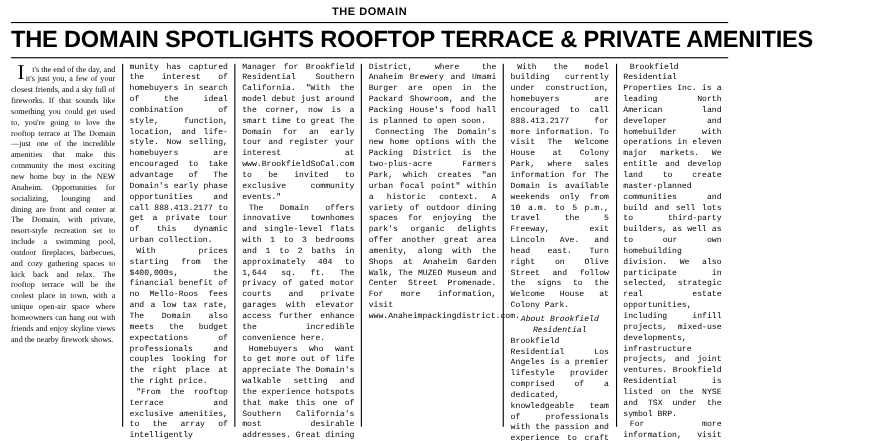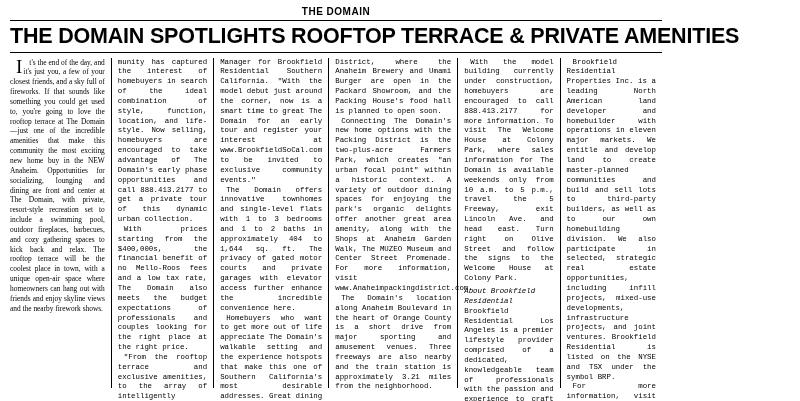--- a/index.html
+++ b/index.html
@@ -68,21 +68,21 @@
   }
   .col p {
     margin: 0 0 0 0;
     text-indent: 6px;
   }
   .col p.noindent {
     text-indent: 0;
   }
   .col p.center-italic {
     text-indent: 0;
-    text-align: left;
+    text-align: center;
     font-style: italic;
     margin-top: 3px;
   }
   .dropcap-para {
     text-indent: 0;
   }
   .dropcap {
     float: left;
     font-family: "Liberation Serif", serif;
     font-size: 19px;
@@ -116,21 +116,20 @@
 
     <div class="col">
       <p class="noindent">Manager for Brookfield Residential Southern California. "With the model debut just around the corner, now is a smart time to great The Domain for an early tour and register your interest at www.BrookfieldSoCal.com to be invited to exclusive community events."</p>
       <p>The Domain offers innovative townhomes and single-level flats with 1 to 3 bedrooms and 1 to 2 baths in approximately 404 to 1,644 sq. ft. The privacy of gated motor courts and private garages with elevator access further enhance the incredible convenience here.</p>
       <p>Homebuyers who want to get more out of life appreciate The Domain's walkable setting and the experience hotspots that make this one of Southern California's most desirable addresses. Great dining options and the latest bands will be right across the street at the Anaheim Packing</p>
     </div>
 
     <div class="col">
       <p class="noindent">District, where the Anaheim Brewery and Umami Burger are open in the Packard Showroom, and the Packing House's food hall is planned to open soon.</p>
       <p>Connecting The Domain's new home options with the Packing District is the two-plus-acre Farmers Park, which creates "an urban focal point" within a historic context. A variety of outdoor dining spaces for enjoying the park's organic delights offer another great area amenity, along with the Shops at Anaheim Garden Walk, The MUZEO Museum and Center Street Promenade. For more information, visit www.Anaheimpackingdistrict.com.</p>
-      <p>The Domain's location along Anaheim Boulevard in the heart of Orange County is a short drive from major sporting and amusement venues. Three freeways are also nearby and the train station is approximately 3.21 miles from the neighborhood.</p>
     </div>
 
     <div class="col">
       <p>With the model building currently under construction, homebuyers are encouraged to call 888.413.2177 for more information. To visit The Welcome House at Colony Park, where sales information for The Domain is available weekends only from 10 a.m. to 5 p.m., travel the 5 Freeway, exit Lincoln Ave. and head east. Turn right on Olive Street and follow the signs to the Welcome House at Colony Park.</p>
       <p class="center-italic">About Brookfield Residential</p>
       <p class="noindent">Brookfield Residential Los Angeles is a premier lifestyle provider comprised of a dedicated, knowledgeable team of professionals with the passion and experience to craft exceptional new homes, neighborhoods and communities. From the goals of first time buyers to the prestige of luxury homes, we are proud to offer opportunities that embrace a diversity of</p>
     </div>
 
     <div class="col">
       <p>Brookfield Residential Properties Inc. is a leading North American land developer and homebuilder with operations in eleven major markets. We entitle and develop land to create master-planned communities and build and sell lots to third-party builders, as well as to our own homebuilding division. We also participate in selected, strategic real estate opportunities, including infill projects, mixed-use developments, infrastructure projects, and joint ventures. Brookfield Residential is listed on the NYSE and TSX under the symbol BRP.</p>

